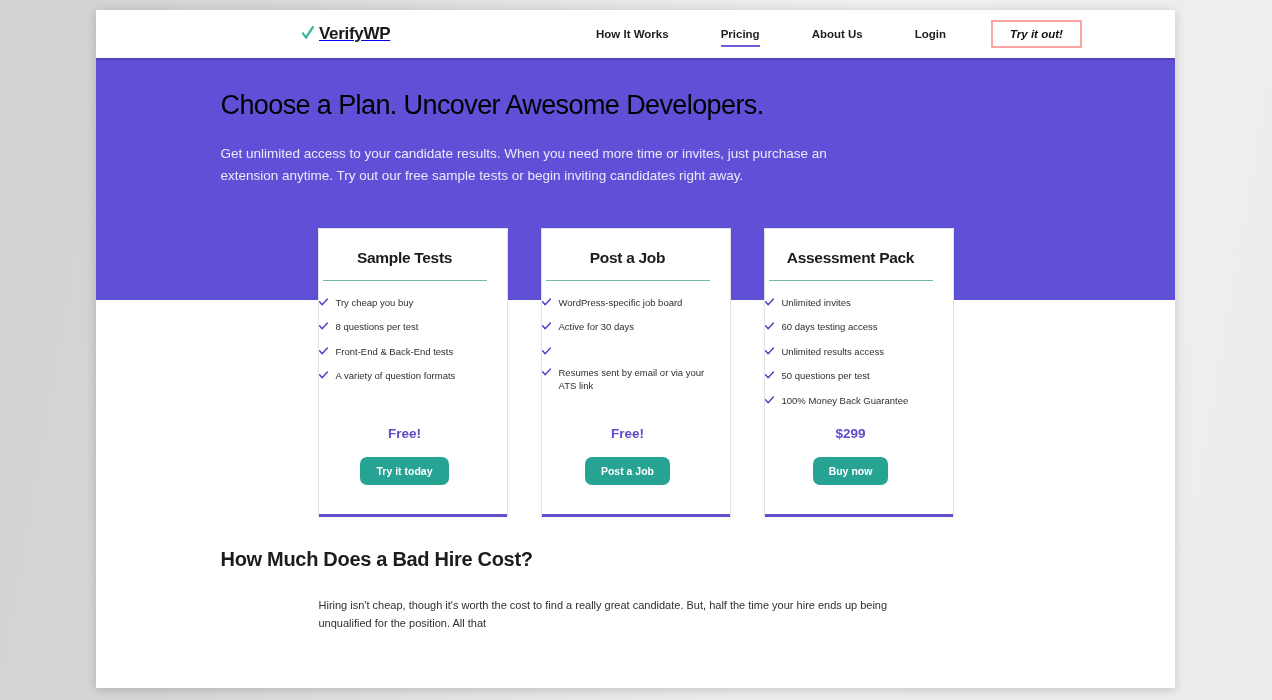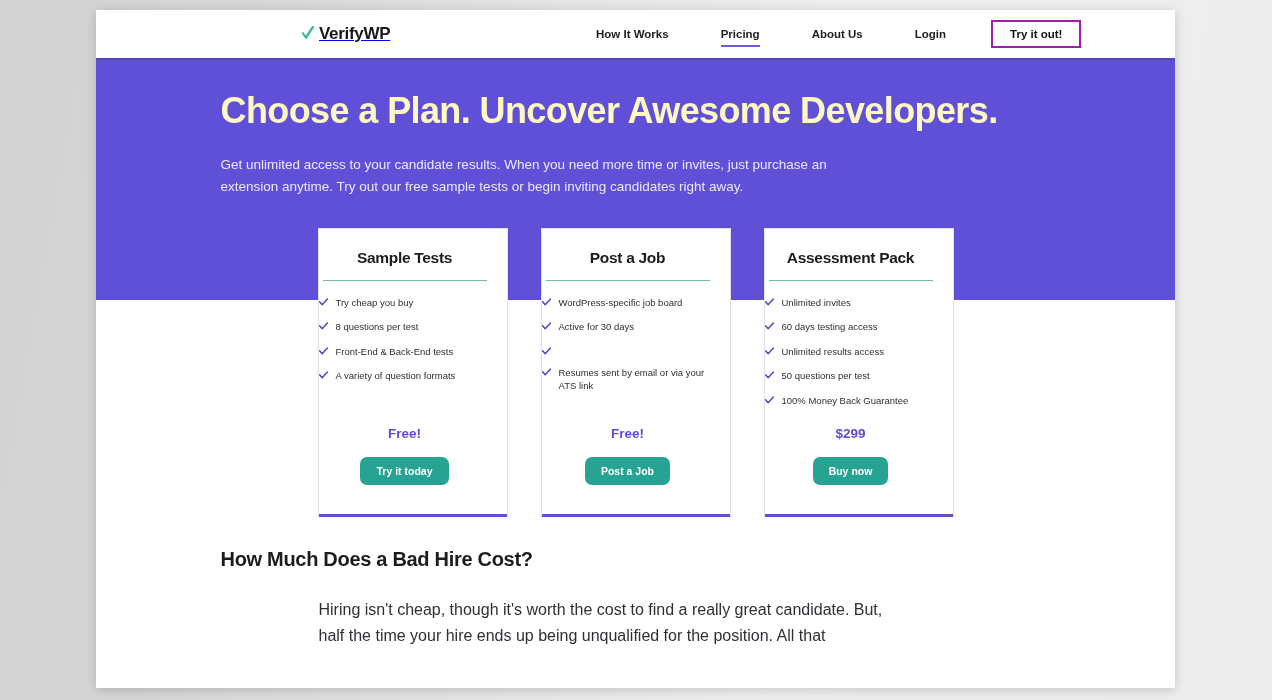--- a/index.html
+++ b/index.html
@@ -75,47 +75,48 @@
     content: "";
     position: absolute;
     left: 0; right: 0;
     bottom: -3px;
     height: 2px;
     background: #6c5cd6;
   }
   .nav-link.nav-login { margin-right: 40px; }
 
   .nav-cta {
-    border: 2px solid #a21caf;
+    border: 2px solid #fca5a5;
     background: #ffffff;
     color: #111114;
     font-family: "Liberation Sans", sans-serif;
     font-size: 11.5px;
     font-weight: 700;
     padding: 6px 17px;
     cursor: pointer;
     white-space: nowrap;
+    font-style: italic;
   }
 
   
   #hero {
     background: #6050d8;
     border-top: 2px solid #5344b8;
     height: 242px;
     position: relative;
   }
   .hero-inner {
     width: 830px;
     margin: 0 auto;
     padding-top: 29px;
   }
   .hero-title {
-    font-size: 36px;
-    font-weight: 700;
-    color: #fef9c3;
+    font-size: 27px;
+    font-weight: 400;
+    color: #000000;
     letter-spacing: -.6px;
     line-height: 1.2;
   }
   .hero-sub {
     margin-top: 22px;
     font-size: 13.5px;
     line-height: 1.58;
     color: #ebe8fb;
     max-width: 640px;
   }
@@ -211,21 +212,21 @@
   .content-inner { width: 830px; margin: 0 auto; }
   .content-title {
     font-size: 20px;
     font-weight: 700;
     color: #1c1c20;
     letter-spacing: -.3px;
   }
   .content-para {
     margin-top: 26px;
     margin-left: 98px;
-    font-size: 16px;
+    font-size: 11px;
     line-height: 1.62;
     color: #2f2f35;
     max-width: 580px;
   }
 </style>
 </head>
 <body>
 
 <div id="page">
 

